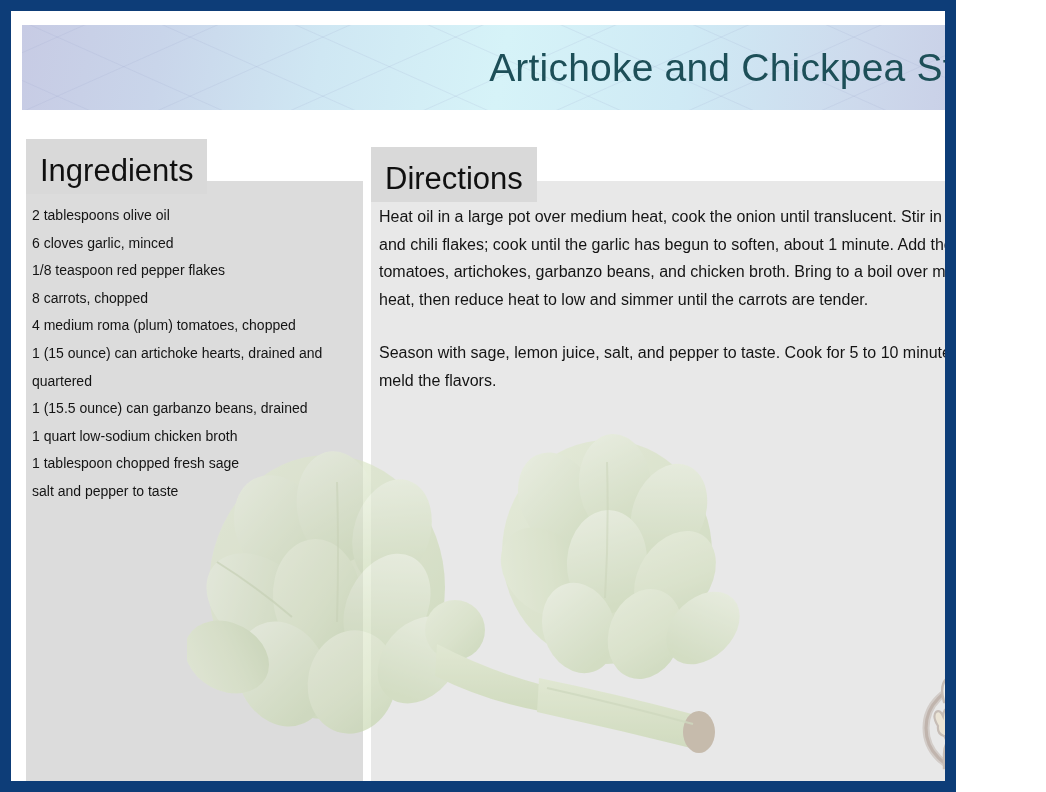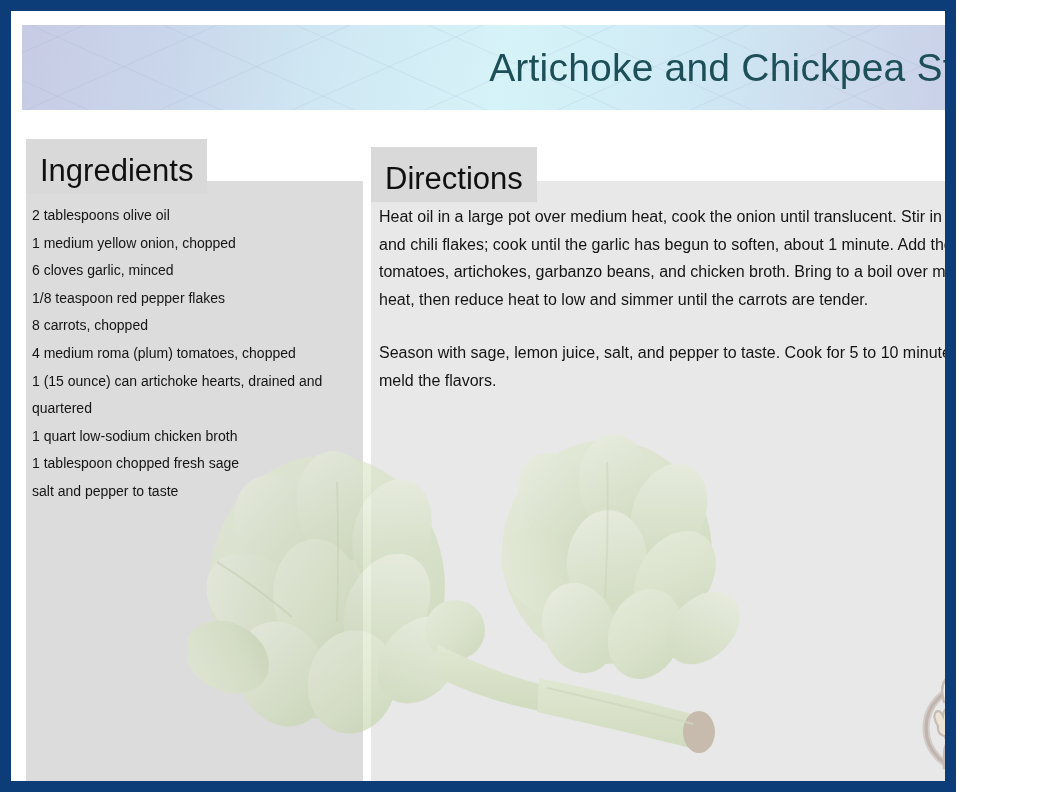--- a/index.html
+++ b/index.html
@@ -223,26 +223,26 @@
       <ellipse cx="512" cy="320" rx="16" ry="21" fill="#b2a089"></ellipse>
       <path d="M360 276 Q440 294 506 312" stroke="#bfcfa6" stroke-width="2" fill="none" opacity="0.8"></path>
     </svg>
   </div>
 
   <div class="tab" id="tab-ing">Ingredients</div>
   <div class="tab" id="tab-dir">Directions</div>
 
   <div class="ing-list" id="ing-list">
       <div class="li">2 tablespoons olive oil</div>
-      <div class="li">1 medium yellow onion, chopped</div>
       <div class="li">6 cloves garlic, minced</div>
       <div class="li">1/8 teaspoon red pepper flakes</div>
       <div class="li">8 carrots, chopped</div>
       <div class="li">4 medium roma (plum) tomatoes, chopped</div>
       <div class="li">1 (15 ounce) can artichoke hearts, drained and quartered</div>
+      <div class="li">1 (15.5 ounce) can garbanzo beans, drained</div>
       <div class="li">1 quart low-sodium chicken broth</div>
       <div class="li">1 tablespoon chopped fresh sage</div>
       <div class="li">salt and pepper to taste</div>
     </div>
 
   <div class="dir-body" id="dir-body">
       <p>Heat oil in a large pot over medium heat, cook the onion until translucent. Stir in the garlic and chili flakes; cook until the garlic has begun to soften, about 1 minute. Add the carrots, tomatoes, artichokes, garbanzo beans, and chicken broth. Bring to a boil over medium-high heat, then reduce heat to low and simmer until the carrots are tender.</p>
       <p>Season with sage, lemon juice, salt, and pepper to taste. Cook for 5 to 10 minutes more to meld the flavors.</p>
     </div>
 

